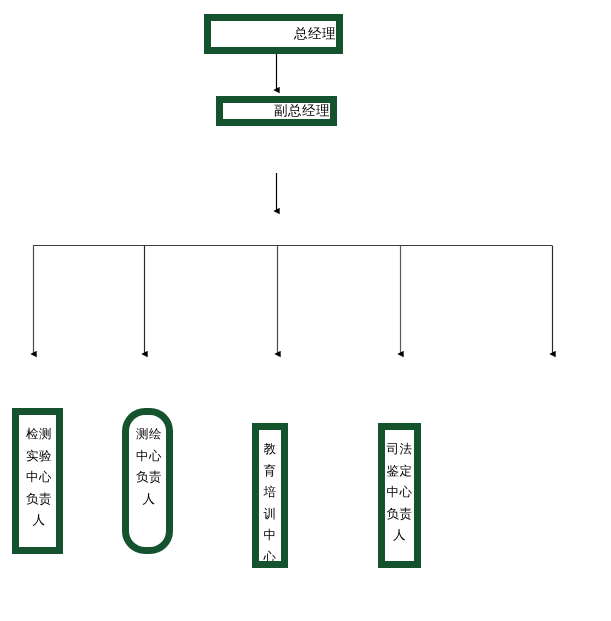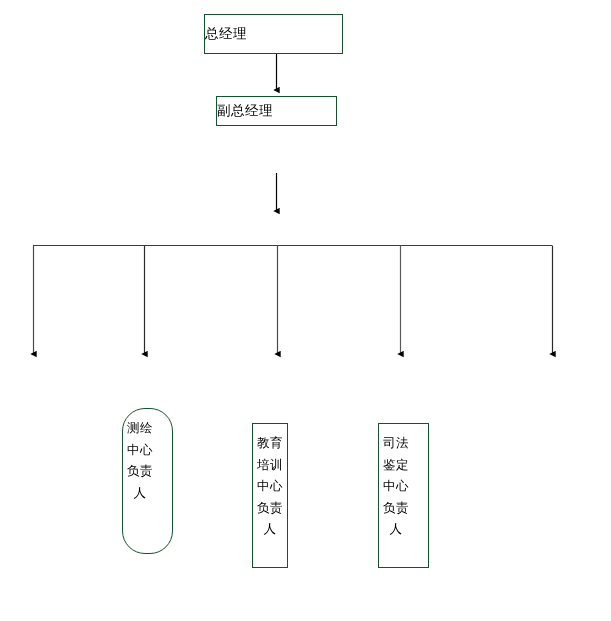--- a/index.html
+++ b/index.html
@@ -18,25 +18,25 @@
   #org-chart {
     position: absolute;
     left: 0;
     top: 0;
     width: 611px;
     height: 621px;
   }
   .node-box {
     position: absolute;
     box-sizing: border-box;
-    border: 1px solid #14532d;
+    border: 7px solid #14532d;
     background: #ffffff;
     display: flex;
     align-items: flex-start;
-    justify-content: flex-start;
+    justify-content: flex-end;
     overflow: hidden;
   }
   .node-box.center-v {
     align-items: center;
   }
   .node-label {
     font-size: 13px;
     line-height: 1.05;
     letter-spacing: 0.5px;
     text-align: center;
@@ -62,21 +62,21 @@
     left: 216px;
     top: 96px;
     width: 121px;
     height: 30px;
   }
   #box-dgm .node-label { font-size: 13.5px; }
   
   #box-lab   { left: 12px;  top: 408px; width: 51px; height: 146px; }
   #box-survey{ left: 122px; top: 408px; width: 51px; height: 146px; border-radius: 23px; }
   #box-edu   { left: 252px; top: 423px; width: 36px; height: 145px; }
-  #box-judic { left: 378px; top: 423px; width: 51px; height: 145px; }
+  #box-judic { left: 378px; top: 423px; width: 43px; height: 145px; }
   #box-safety{ left: 528px; top: 408px; width: 51px; height: 161px; }
 
   .connector-layer {
     position: absolute;
     left: 0;
     top: 0;
     width: 611px;
     height: 621px;
     pointer-events: none;
   }
@@ -107,20 +107,23 @@
   </svg>
 
   <div class="node-box center-v" id="box-gm">
     <span class="node-label">总经理</span>
   </div>
 
   <div class="node-box center-v" id="box-dgm">
     <span class="node-label">副总经理</span>
   </div>
 
+  <div class="node-box" id="box-lab">
+    <span class="node-label vertical-stack">检测实验中心负责人</span>
+  </div>
 
   <div class="node-box" id="box-survey">
     <span class="node-label vertical-stack">测绘中心负责人</span>
   </div>
 
   <div class="node-box" id="box-edu">
     <span class="node-label vertical-stack">教育培训中心负责人</span>
   </div>
 
   <div class="node-box" id="box-judic">

